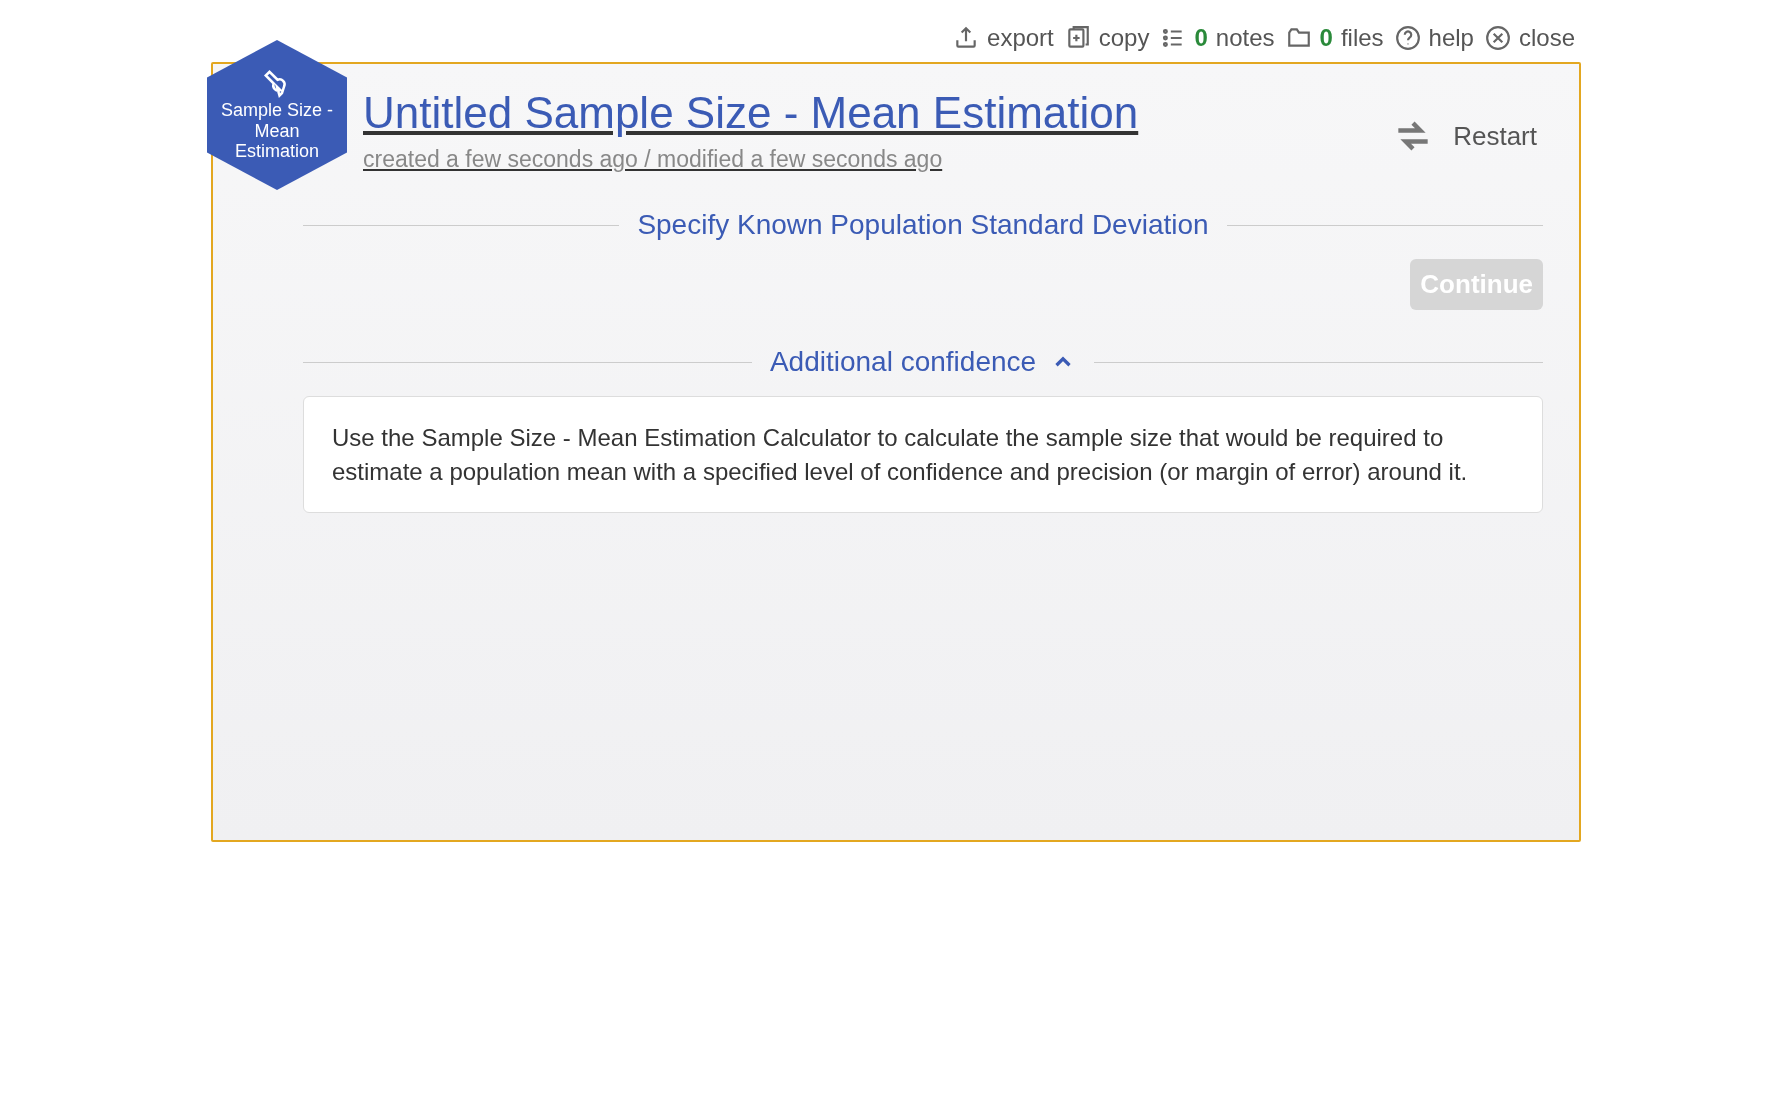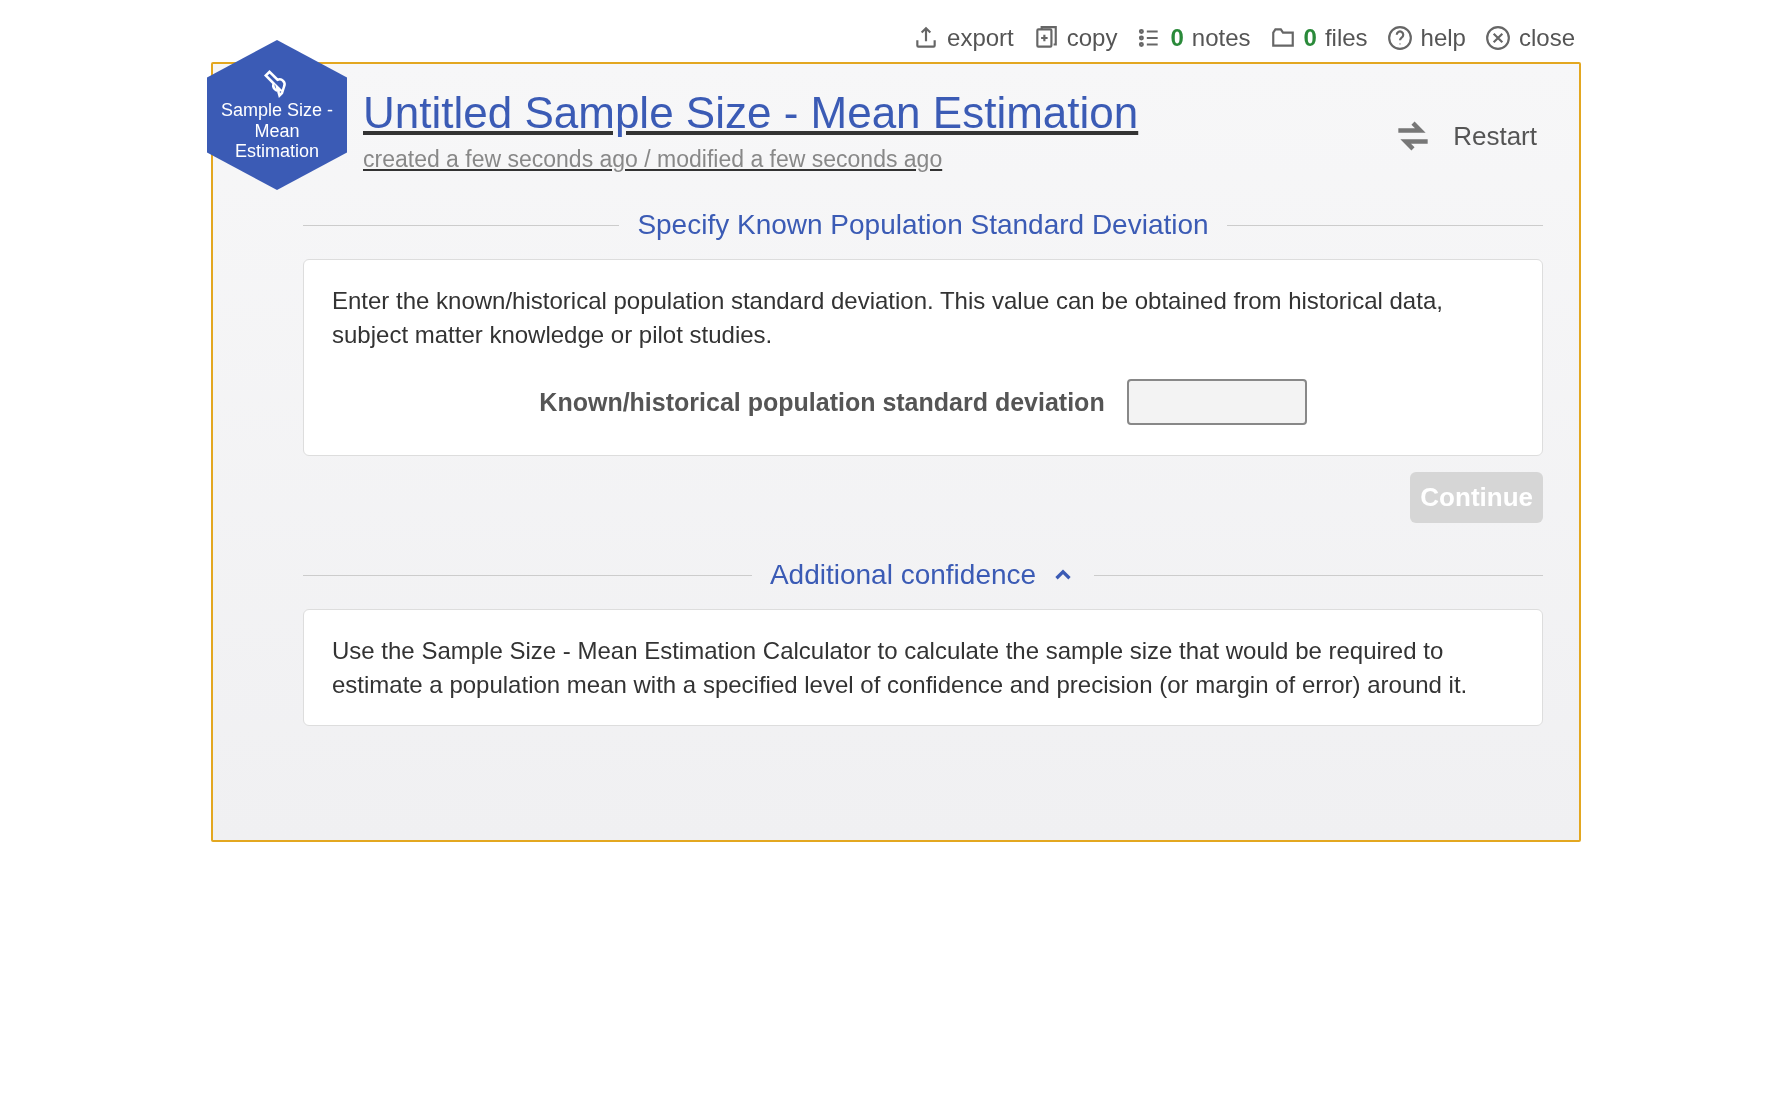--- a/index.html
+++ b/index.html
@@ -16,21 +16,21 @@
       position: relative;
       width: 1370px;
       margin: 0 auto;
     }
 
     
     .toolbar {
       display: flex;
       justify-content: flex-end;
       align-items: center;
-      gap: 19px;
+      gap: 11px;
       padding: 4px 6px 10px 0;
       font-size: 24px;
       color: #555;
     }
     .toolbar .tb-item {
       display: flex;
       align-items: center;
       gap: 8px;
       cursor: pointer;
     }
@@ -290,27 +290,20 @@
         <span>Restart</span>
       </div>
     </div>
 
     <div class="section-divider">
       <div class="line"></div>
       <div class="label">Specify Known Population Standard Deviation</div>
       <div class="line"></div>
     </div>
 
-    <div class="card">
-      <div>Enter the known/historical population standard deviation. This value can be obtained from historical data, subject matter knowledge or pilot studies.</div>
-      <div class="input-row">
-        <div class="field-label">Known/historical population standard deviation</div>
-        <input type="text" value="" style="">
-      </div>
-    </div>
 
     <div class="continue-row">
       <button class="continue-btn" disabled="">Continue</button>
     </div>
 
     <div class="section-divider">
       <div class="line"></div>
       <div class="label">
         <span>Additional confidence</span>
         <svg viewBox="0 0 24 24">

